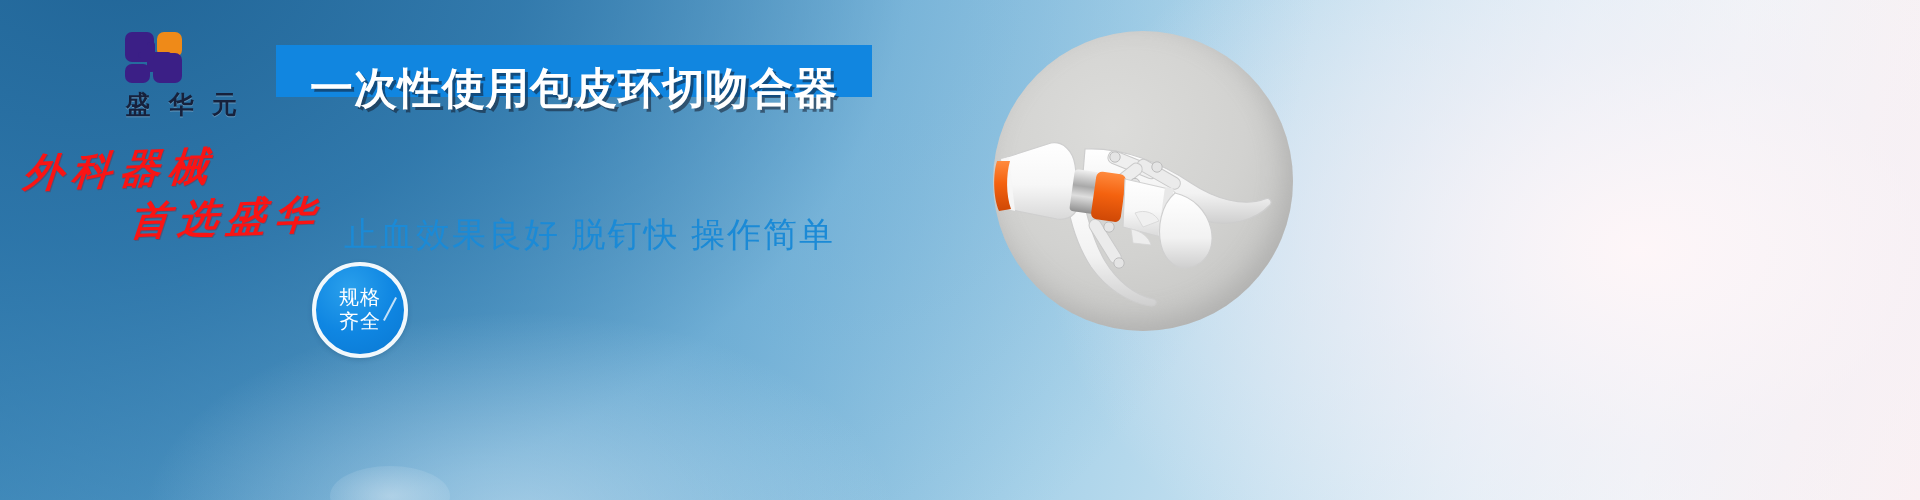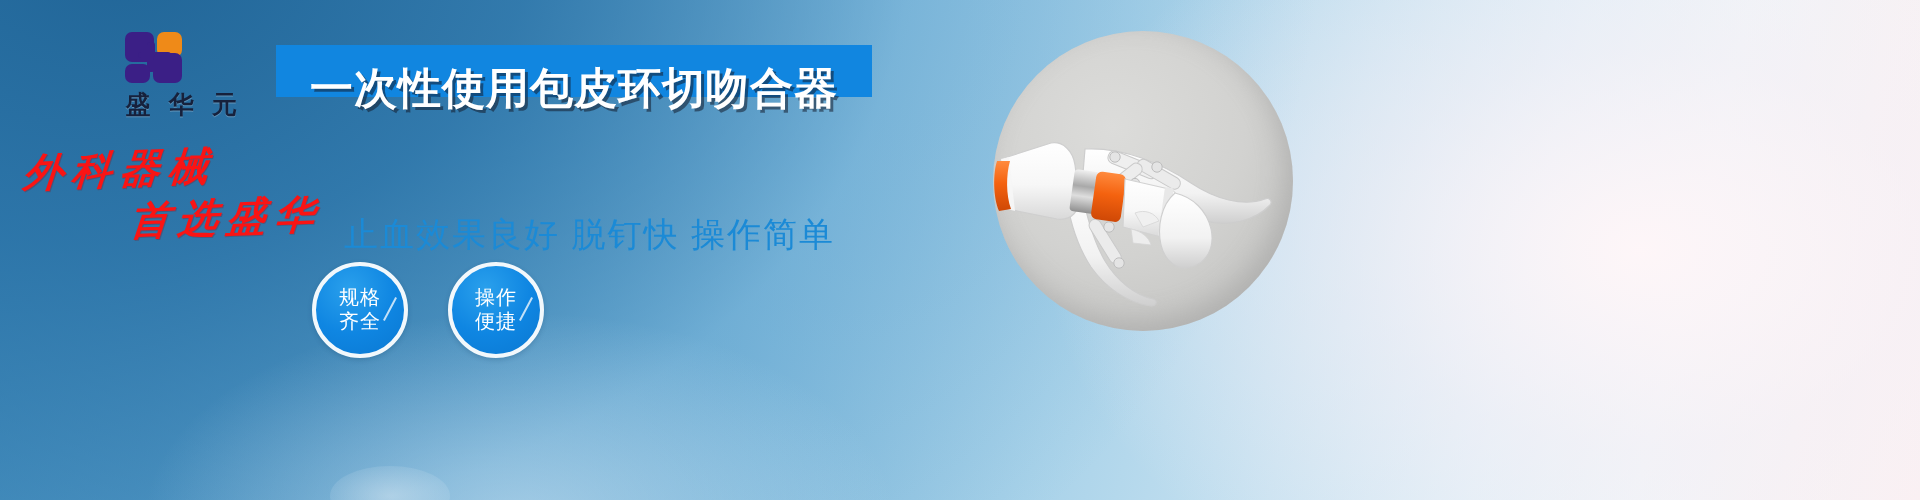--- a/index.html
+++ b/index.html
@@ -96,21 +96,21 @@
   
   #subtitle {
     position:absolute; left:344px; top:170px;
     font-size:34px; color:#1b8ad6; font-weight:normal;
     letter-spacing:2px; white-space:nowrap;
     font-family:"Liberation Sans", sans-serif;
     margin-top:42px;
   }
 
   
-  #badges { position:absolute; left:312px; top:262px; display:flex; gap:40px; }
+  #badges { position:absolute; left:312px; top:262px; display:flex; }
   .badge {
     position:relative;
     width:96px; height:96px; border-radius:50%;
     background:radial-gradient(circle at 38% 26%, #2aa0ec 0%, #0f86e2 52%, #0a78d2 100%);
     border:4px solid #f2f8fc;
     box-shadow:0 2px 5px rgba(15,60,100,0.22);
     display:flex; flex-direction:column;
     align-items:center; justify-content:center;
     color:#ffffff;
   }
@@ -175,24 +175,20 @@
     <div class="slogan-line" id="slogan-line-1">外科器械</div>
     <div class="slogan-line" id="slogan-line-2">首选盛华</div>
   </div>
 
   <div id="subtitle">止血效果良好 脱钉快 操作简单</div>
 
   <div id="badges">
     <div class="badge">
       <span class="badge-top">规格</span>
       <span class="badge-bot">齐全</span>
-    </div>
-    <div class="badge">
-      <span class="badge-top">操作</span>
-      <span class="badge-bot">便捷</span>
     </div>
   </div>
 
   <div id="product">
     <div id="product-disc">
       <svg id="product-svg" width="300" height="300" viewBox="0 0 300 300">
         <defs>
           <linearGradient id="whiteBody" x1="0" y1="0" x2="0" y2="1">
             <stop offset="0%" stop-color="#ffffff"></stop>
             <stop offset="55%" stop-color="#f7f7f7"></stop>

